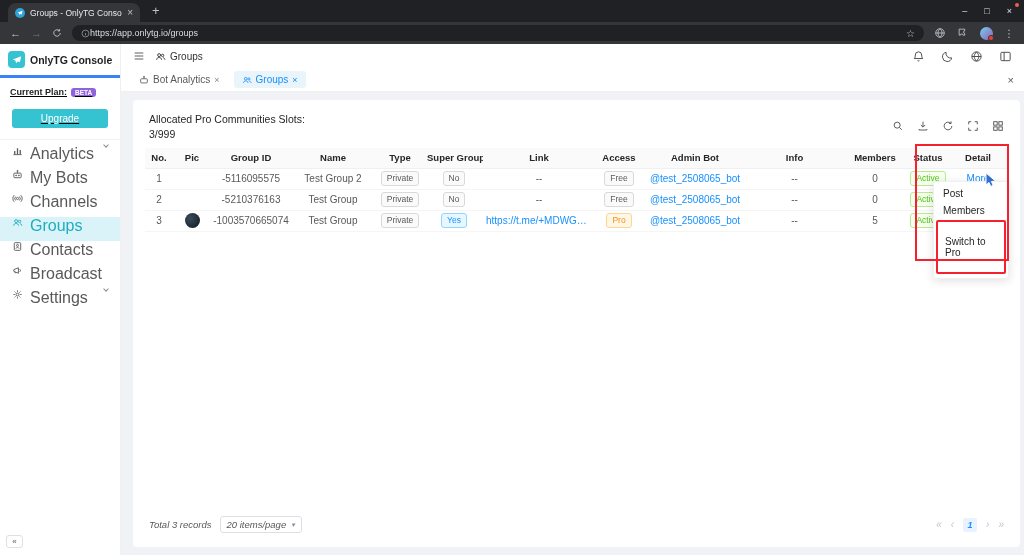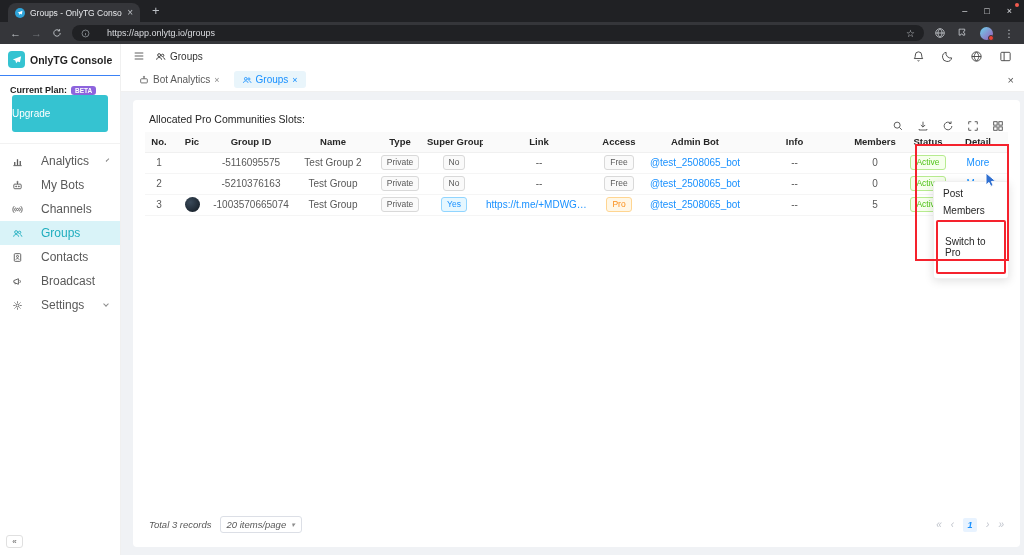--- a/index.html
+++ b/index.html
@@ -14,43 +14,43 @@
   .tab-title { font-size:8.5px; color:#e8eaed; white-space:nowrap; overflow:hidden; flex:1; }
   .tab-close { font-size:10px; color:#bdc1c6; }
   .newtab { font-size:13px; color:#bdc1c6; margin:0 0 4px 12px; }
   .win-controls { position:absolute; right:12px; top:0; height:22px; display:flex; align-items:center; gap:17px; color:#dfe1e5; font-size:9px; }
   .update-dot { position:absolute; right:5px; top:3px; width:4px; height:4px; border-radius:50%; background:#f35b4f; }
 
   .chrome-addrbar { position:absolute; top:22px; left:0; width:100%; height:22px; background:#35363a; display:flex; align-items:center; padding:0 10px; gap:10px; }
   .nav-glyph { color:#c3c7cb; font-size:11px; line-height:1; }
   .nav-glyph.disabled { color:#73777c; }
   .reload-ic svg { width:10px; height:10px; color:#c3c7cb; display:block; }
-  .url-pill { flex:1; height:16px; background:#202124; border-radius:8px; display:flex; align-items:center; gap:17px; padding:0 9px; color:#dadce0; font-size:9px; }
+  .url-pill { flex:1; height:16px; background:#202124; border-radius:8px; display:flex; align-items:center; gap:0; padding:0 9px; color:#dadce0; font-size:9px; }
   .info-ic svg { width:9px; height:9px; color:#9aa0a6; display:block; }
   .url-text { flex:1; white-space:nowrap; overflow:hidden; }
   .pill-star { font-size:10px; color:#c3c7cb; }
   .addr-right { display:flex; align-items:center; gap:11px; color:#c3c7cb; font-size:10px; }
   .addr-right svg { width:11px; height:11px; display:block; }
   .avatar { width:13px; height:13px; border-radius:50%; background:linear-gradient(135deg,#6dd5ed,#9b59b6); position:relative; }
   .avatar::after { content:""; position:absolute; right:-1px; bottom:-1px; width:4px; height:4px; background:#e94235; border-radius:50%; border:1px solid #35363a; }
 
   
   .app { position:absolute; top:44px; left:0; width:100%; height:511px; display:flex; background:#fff; }
   .sidebar { width:121px; flex:none; border-right:1px solid #f0f0f0; display:flex; flex-direction:column; background:#fff; }
   .logo-row { display:flex; align-items:center; gap:5px; padding:7px 8px; }
   .logo-mark { width:17px; height:17px; border-radius:4px; background:#35c3d1; color:#fff; display:flex; align-items:center; justify-content:center; flex:none; }
   .logo-mark svg { width:10px; height:10px; }
   .logo-text { font-size:10.5px; font-weight:bold; color:#1f1f1f; white-space:nowrap; }
-  .plan-sec { border-top:1px solid #3b82f6; padding:9px 10px 0; }
+  .plan-sec { border-top:3px solid #3b82f6; padding:9px 10px 0;text-decoration:underline; }
   .plan-row { display:flex; align-items:center; gap:4px; }
   .plan-label { font-size:9px; font-weight:bold; color:#1f1f1f; }
   .beta-badge { font-size:6.5px; background:#8d64dd; color:#fff; padding:1px 4px; border-radius:3px; font-weight:bold; }
-  .upgrade-btn { margin:0 2px 11px; background:#35c3d1; color:#fff; font-size:10px; padding:13px 0; border-radius:3px; cursor:pointer; }
+  .upgrade-btn { margin:12px 2px 11px; background:#35c3d1; color:#fff; font-size:10px; text-align:center; padding:4px 0; border-radius:3px; cursor:pointer; }
   .nav { border-top:1px solid #f2f2f2; padding-top:5px; }
-  .nav-item { display:flex; align-items:center; gap:18px; height:24px; padding:0 12px; font-size:12px; color:#595959; cursor:pointer; }
+  .nav-item { display:flex; align-items:flex-start; gap:7px; height:24px; padding:0 12px; font-size:16px; color:#595959; cursor:pointer; }
   .nav-item svg { width:11px; height:11px; flex:none; }
   .nav-item.active { background:#d9f3f8; color:#1fadbe; }
   .chev { width:4px; height:4px; border-right:1px solid #8c8c8c; border-bottom:1px solid #8c8c8c; transform:rotate(45deg); margin-left:auto; margin-top:-2px; }
 
   .main { flex:1; display:flex; flex-direction:column; min-width:0; }
   .main-header { height:24px; display:flex; align-items:center; gap:10px; padding:0 12px; }
   .icon-btn { color:#444; display:flex; align-items:center; cursor:pointer; }
   .icon-btn svg { width:12px; height:12px; display:block; }
   .breadcrumb { display:flex; align-items:center; gap:4px; font-size:10px; color:#333; }
   .breadcrumb svg { width:11px; height:11px; }
@@ -308,20 +308,21 @@
         </div>
         <span class="strip-close">×</span>
       </div>
 
       <div class="content">
         <div class="card">
 
           <div class="card-head">
             <div>
               <div class="slots-label">Allocated Pro Communities Slots:</div>
+              <div class="slots-value">3/999</div>
             </div>
             <div class="card-toolbar">
               <span class="icon-btn">
                 <svg viewBox="0 0 14 14" fill="none" stroke="currentColor">
                     <circle cx="6" cy="6" r="3.5"></circle>
                     <path d="M8.8 8.8l2.7 2.7"></path>
                   </svg>
               </span>
               <span class="icon-btn">
                 <svg viewBox="0 0 14 14" fill="none" stroke="currentColor">

